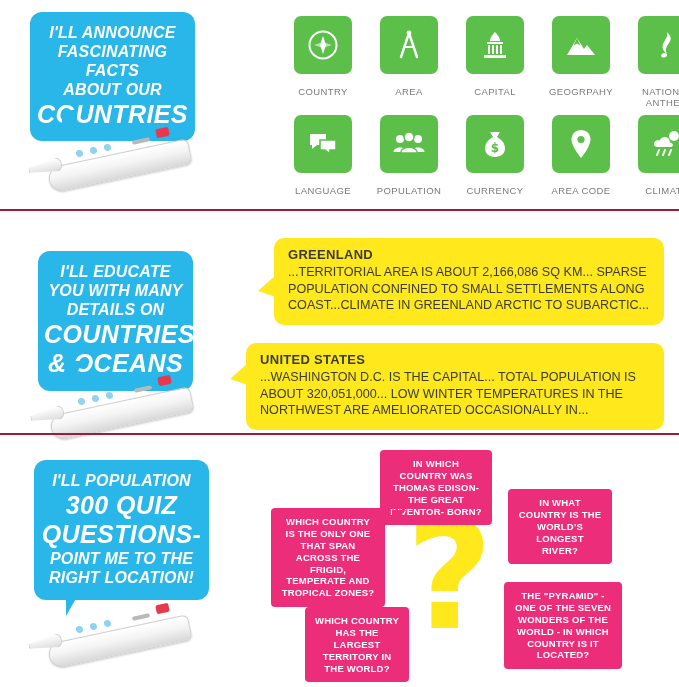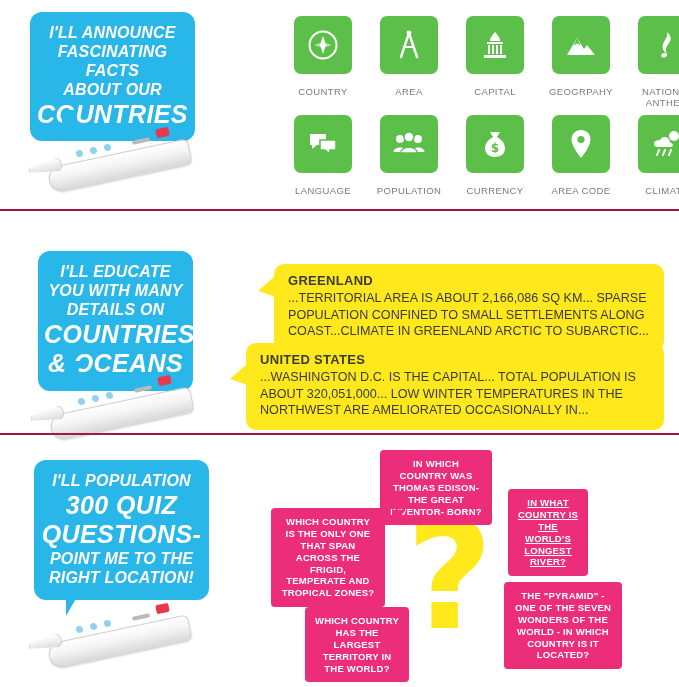--- a/index.html
+++ b/index.html
@@ -327,21 +327,21 @@
     <div class="pen" style="left:30px; top:135px;">
       <div class="body"></div>
       <div class="tip"></div>
       <div class="redband"></div>
       <div class="slot"></div>
       <div class="btn b1"></div>
       <div class="btn b2"></div>
       <div class="btn b3"></div>
     </div>
 
-    <div class="yellow-box" style="left:274px; top:31px; width:390px;">
+    <div class="yellow-box" style="left:274px; top:5px; width:390px;">
       <div class="title">GREENLAND</div>
       <div class="text">...TERRITORIAL AREA IS ABOUT 2,166,086 SQ KM... SPARSE POPULATION CONFINED TO SMALL SETTLEMENTS ALONG COAST...CLIMATE IN GREENLAND ARCTIC TO SUBARCTIC...</div>
     </div>
     <div class="yellow-tail" style="left:258px; top:42px; border-right:18px solid #ffe81c; border-top:16px solid transparent; border-bottom:6px solid transparent;"></div>
 
     <div class="yellow-box" style="left:246px; top:110px; width:418px;">
       <div class="title">UNITED STATES</div>
       <div class="text">...WASHINGTON D.C. IS THE CAPITAL... TOTAL POPULATION IS ABOUT 320,051,000... LOW WINTER TEMPERATURES IN THE NORTHWEST ARE AMELIORATED OCCASIONALLY IN...</div>
     </div>
     <div class="yellow-tail" style="left:230px; top:130px; border-right:18px solid #ffe81c; border-top:16px solid transparent; border-bottom:6px solid transparent;"></div>
@@ -368,21 +368,21 @@
       <div class="btn b1"></div>
       <div class="btn b2"></div>
       <div class="btn b3"></div>
     </div>
 
     <div class="qmark" style="left:406px; top:65px;">?</div>
 
     <div class="pink" style="left:380px; top:14px; width:112px;">IN WHICH COUNTRY WAS THOMAS EDISON- THE GREAT INVENTOR- BORN?</div>
     <div class="pink-tail" style="left:392px; top:74px; border-top:14px solid #ec2d7a; border-right:14px solid transparent;"></div>
 
-    <div class="pink" style="left:508px; top:53px; width:80px;text-decoration:underline;">IN WHAT COUNTRY IS THE WORLD'S LONGEST RIVER?</div>
+    <div class="pink" style="left:508px; top:53px; width:104px;">IN WHAT COUNTRY IS THE WORLD'S LONGEST RIVER?</div>
     <div class="pink-tail" style="left:516px; top:108px; border-top:13px solid #ec2d7a; border-right:13px solid transparent;"></div>
 
     <div class="pink" style="left:271px; top:72px; width:114px;">WHICH COUNTRY IS THE ONLY ONE THAT SPAN ACROSS THE FRIGID, TEMPERATE AND TROPICAL ZONES?</div>
     <div class="pink-tail" style="left:368px; top:143px; border-top:13px solid #ec2d7a; border-left:13px solid transparent;"></div>
 
     <div class="pink" style="left:504px; top:146px; width:118px;">THE "PYRAMID" - ONE OF THE SEVEN WONDERS OF THE WORLD - IN WHICH COUNTRY IS IT LOCATED?</div>
     <div class="pink-tail" style="left:510px; top:214px; border-top:13px solid #ec2d7a; border-right:13px solid transparent;"></div>
 
     <div class="pink" style="left:305px; top:171px; width:104px;">WHICH COUNTRY HAS THE LARGEST TERRITORY IN THE WORLD?</div>
     <div class="pink-tail" style="left:390px; top:227px; border-top:13px solid #ec2d7a; border-left:13px solid transparent;"></div>

